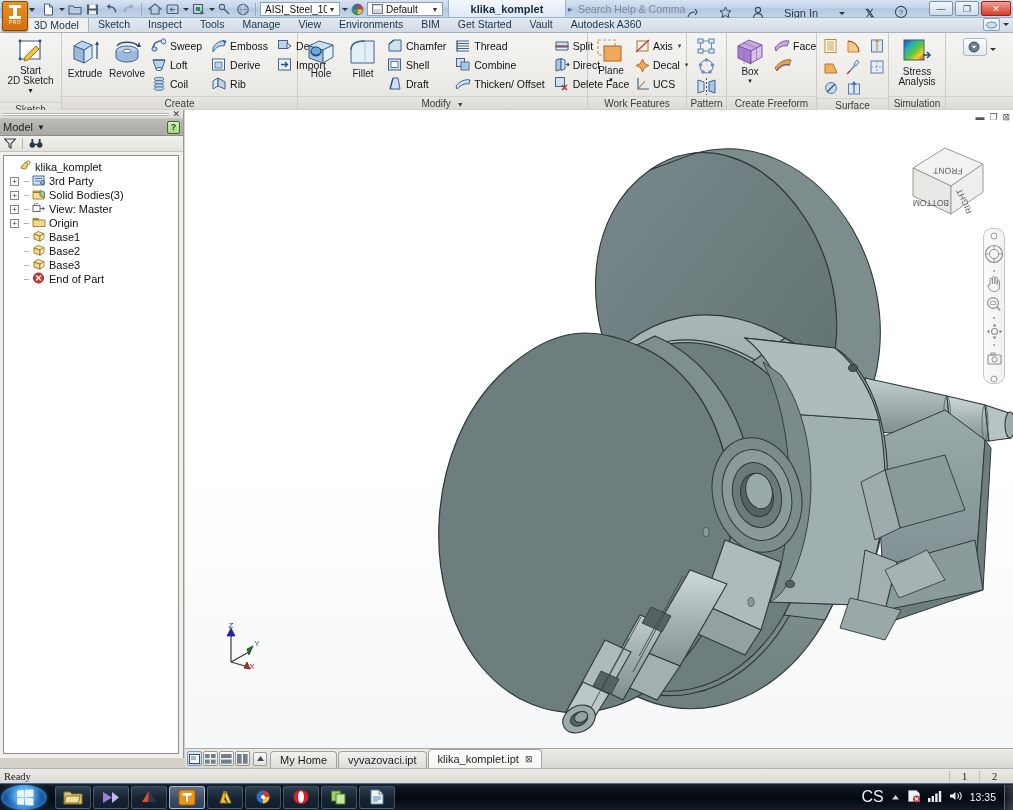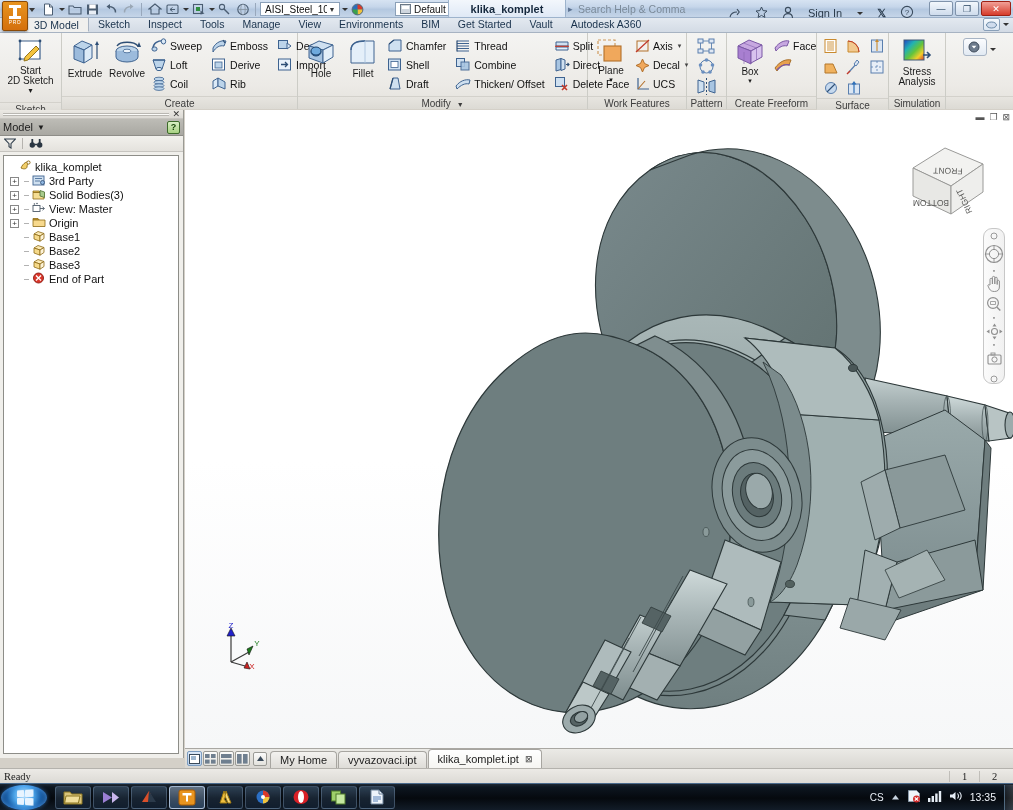--- a/index.html
+++ b/index.html
@@ -44,35 +44,35 @@
   .qcaret{ width:7px;height:16px;display:flex;align-items:center;justify-content:center;cursor:pointer;}
   .qcaret i{ width:0;height:0;border-left:3px solid transparent;border-right:3px solid transparent;border-top:3px solid #333;}
 
   .combo{
     height:14px; background:#fff; border:1px solid #8ba0b8; display:flex;align-items:center;
     padding:0 2px 0 4px; font-size:10px; color:#111; cursor:pointer;
   }
   .combo .cv{ flex:1; white-space:nowrap; overflow:hidden;}
   .combo .carr{ width:10px; text-align:center; color:#333; font-size:7px;}
   .matcombo{ width:80px; }
-  .stylecombo{ width:76px;margin-left:28px; }
+  .stylecombo{ width:76px; }
 
   .doc-tab{
     position:absolute; left:448px; top:0; height:18px; width:118px;
     background:linear-gradient(to bottom,#f3f7fc,#dfe9f6);
     border:1px solid #9db3cc; border-top:none; border-radius:0 0 2px 2px;
     display:flex;align-items:center;justify-content:center;
     font-size:11px; color:#15283d; font-weight:bold;
   }
   .doc-arrow{ position:absolute; left:568px; top:4px; font-size:9px; color:#5b7190;}
   .searchbox{
     position:absolute; left:578px; top:2px; width:108px; height:14px;
     color:#7b8a99; font-size:10.5px; line-height:14px; white-space:nowrap; overflow:hidden;
   }
-  .title-right{ position:absolute; right:78px; top:0; height:26px; display:flex; align-items:center; gap:14px;}
+  .title-right{ position:absolute; right:78px; top:0; height:26px; display:flex; align-items:center; gap:20px;}
   .signin{ font-size:11px; color:#2a3a4a; cursor:pointer; }
   .win-btns{ position:absolute; right:2px; top:1px; display:flex; gap:2px; }
   .wb{ width:24px;height:15px; border:1px solid #7f93ab; border-radius:2px;
        background:linear-gradient(to bottom,#f2f7fc,#cfdcec); display:flex;align-items:center;justify-content:center;
        font-size:9px;color:#24415e; cursor:pointer;}
   .wb.close{ background:linear-gradient(to bottom,#f1a097,#d63b2a); border-color:#9d2115; color:#fff; width:30px;}
 
   
   .ribbon-tabs{
     position:absolute; left:0; top:18px; width:1013px; height:15px;
@@ -223,21 +223,21 @@
   .orb-flag{ width:17px;height:15px; display:grid; grid-template-columns:1fr 1fr; grid-template-rows:1fr 1fr; gap:1.5px;
     transform:perspective(26px) rotateY(-16deg);}
   .orb-flag i{ background:#e8f4ff; border-radius:1px;}
   .tbtns{ display:flex; align-items:center; gap:2px; margin-left:8px;}
   .tbtn{ width:36px;height:23px; border:1px solid rgba(140,170,200,.35); border-radius:3px;
     background:linear-gradient(to bottom,rgba(120,160,200,.30),rgba(20,40,65,.35));
     display:flex;align-items:center;justify-content:center; cursor:pointer;}
   .tbtn.active{ border-color:rgba(200,220,245,.75);
     background:linear-gradient(to bottom,rgba(200,225,255,.45),rgba(90,140,195,.35));}
   .tray{ margin-left:auto; display:flex; align-items:center; gap:7px; padding-right:4px; color:#e8eef6; font-size:10.5px;}
-  .tray .lang{ font-size:10px;}
+  .tray .lang{ font-size:16px;}
   .clock{ font-size:10.5px; color:#f0f4fa; }
   .showdesk{ width:9px;height:25px;margin-left:4px;border-left:1px solid #50697f;
     background:linear-gradient(to right,rgba(255,255,255,.07),rgba(255,255,255,.16));}
 </style>
 </head>
 <body>
 
 <div id="app">
 
   <div class="titlebar">

